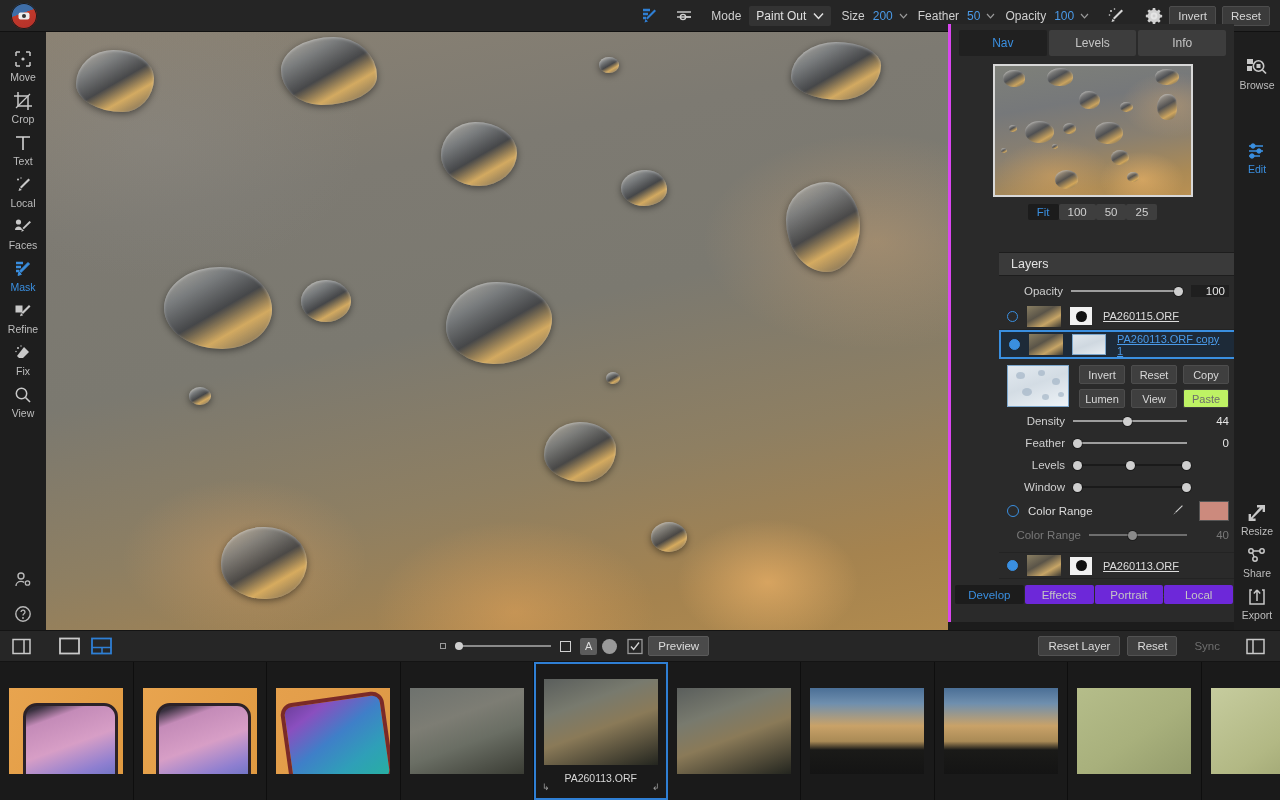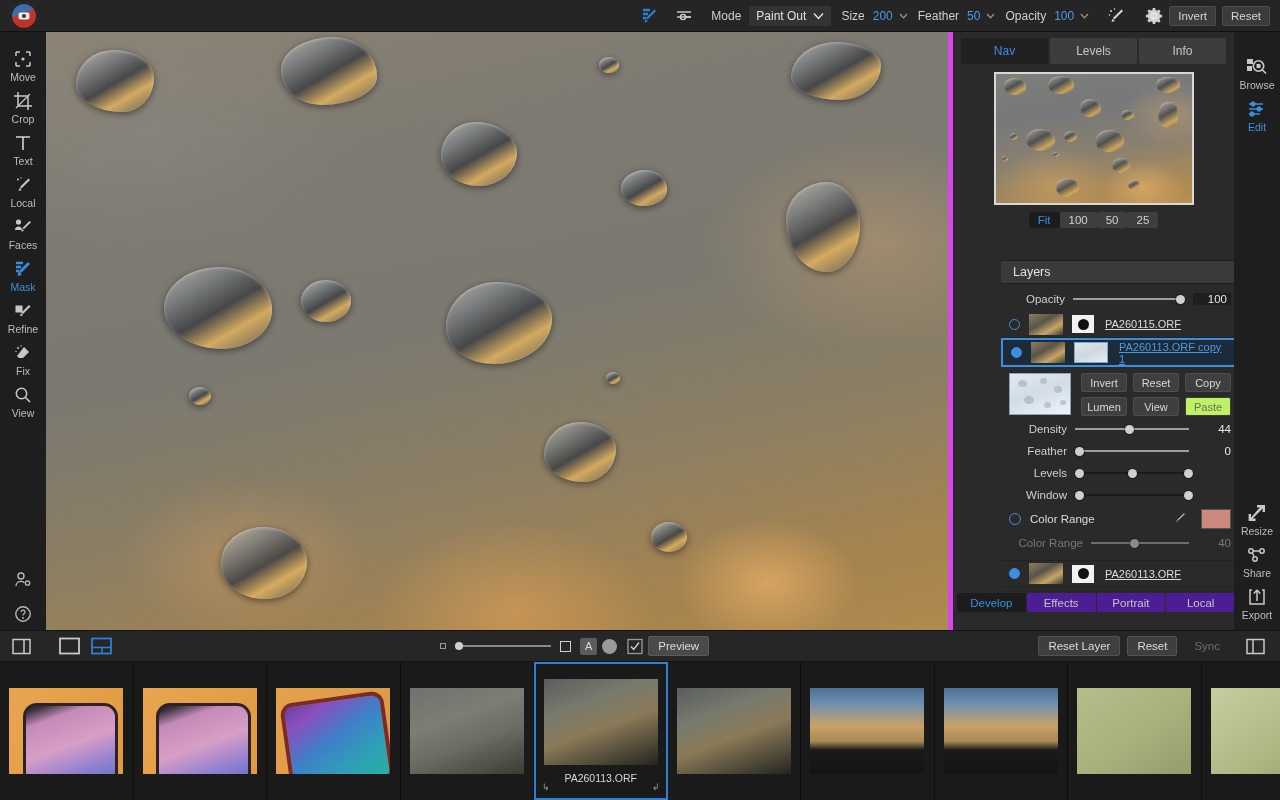--- a/index.html
+++ b/index.html
@@ -152,22 +152,22 @@
     background: linear-gradient(150deg,#6e3f9e 0%,#8a4fbf 18%,#3f7fc8 45%,#2f9fb8 72%,#27b0a0 100%);
     border-radius: 12px; border:4px solid #7a2a28; transform: rotate(-8deg); }
   .th-rain { background: linear-gradient(160deg,#6e726e 0%,#7d7d74 35%,#6a6e64 60%,#3a3c34 100%); position:relative; }
   .th-rain2 { background: linear-gradient(160deg,#5a5e5c 0%,#787a6e 30%,#8a7a58 55%,#23251f 100%); }
   .th-sky { background: linear-gradient(180deg,#4b6f96 0%,#6f8fae 18%,#c9a268 44%,#a98a56 62%,#1a1a18 72%,#141414 100%); }
   .th-code { background: linear-gradient(145deg,#b5bd8a 0%,#a8b07c 55%,#949c6c 100%); }
   .th-code2 { background: linear-gradient(145deg,#c6cc9e 0%,#b2b884 60%,#9aa06e 100%); }
 
   
   #rightpanel {
-    position: absolute; top: 32px; left: 948px; width: 286px; height: 598px;
-    background: #2a2a2a; border-left: 5px solid #d946ef;
+    position: absolute; top: 24px; left: 948px; width: 286px; height: 598px;
+    background: #2a2a2a; border-left: 3px solid #d946ef;
   }
   #navtabs { display: flex; height: 26px; margin: 6px 8px 0 8px; gap: 2px; }
   .ntab {
     flex: 1; display:flex; align-items:center; justify-content:center;
     font-size: 12px; color: #c5c5c5; background: #3d3d3d; border-radius: 2px; cursor: pointer;
   }
   .ntab.active { background: #202020; color: #3a8fe0; }
   #navthumbwrap { padding: 8px 0 0 0; display:flex; justify-content:center; }
   #navthumb {
     width: 200px; height: 133px; border: 2px solid #d8d8d8;
@@ -244,28 +244,28 @@
   .cr-radio { width: 12px; height: 12px; border-radius: 50%; border: 1.5px solid #3a8fe0; flex:none; }
   .cr-lbl { font-size: 11.5px; color: #dcdcdc; margin-left: 9px; flex: 1; }
   .cr-swatch { width: 30px; height: 20px; border: 1px solid #555; }
 
   #layertools { display:flex; justify-content:center; align-items:center; gap: 22px; height: 28px; }
   .lt-ico { cursor: pointer; display:flex; align-items:center; }
 
   #modetabs { position:absolute; bottom: 0; left: 0; width: 286px; height: 22px;
     display:flex; gap:1px; padding: 0 4px 3px 4px; }
   .mtab { flex:1; display:flex; align-items:center; justify-content:center;
-    font-size: 11.5px; color: #c5c5c5; background: #4c1d95; border-radius:2px; cursor:pointer; }
+    font-size: 11.5px; color: #c5c5c5; background: #6d28d9; border-radius:2px; cursor:pointer; }
   .mtab.active { background: #1c1c1c; color: #3a8fe0; }
 
   
   #rightrail {
     position: absolute; top: 32px; left: 1234px; width: 46px; height: 598px;
     background: #1e1e1e; padding-top: 24px;
-    display:flex; flex-direction: column; align-items: flex-start;
+    display:flex; flex-direction: column; align-items: flex-start; gap: 42px;
   }
   #rightrail-bottom { position:absolute; bottom: 2px; left:0; width:46px;
     display:flex; flex-direction:column; align-items:center; }
   svg { display:block; }
 </style>
 </head>
 <body>
 
 <div id="app">
 

